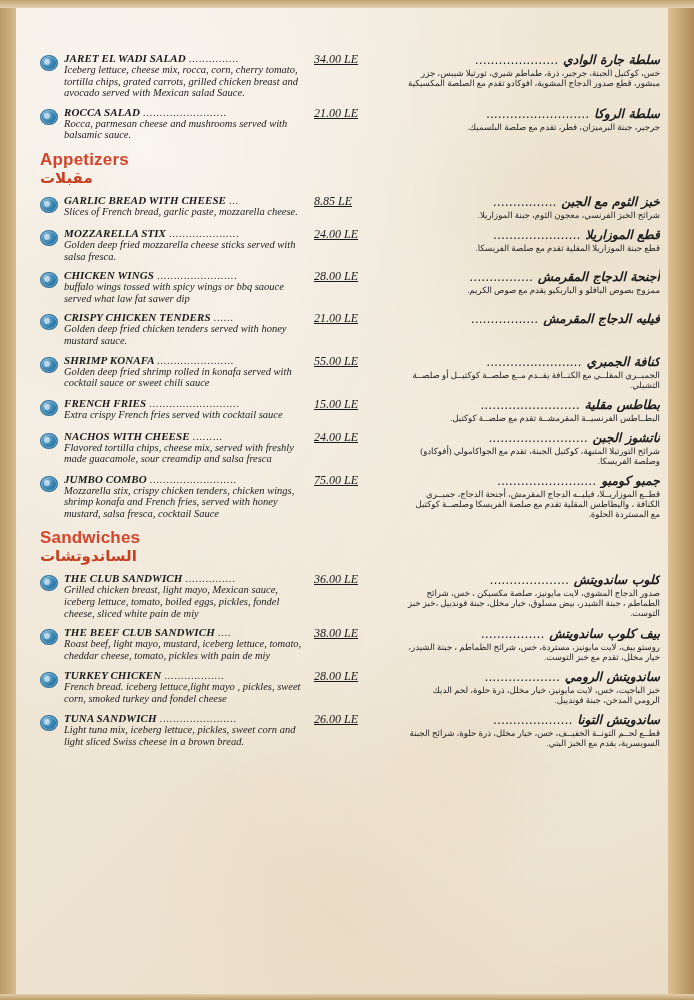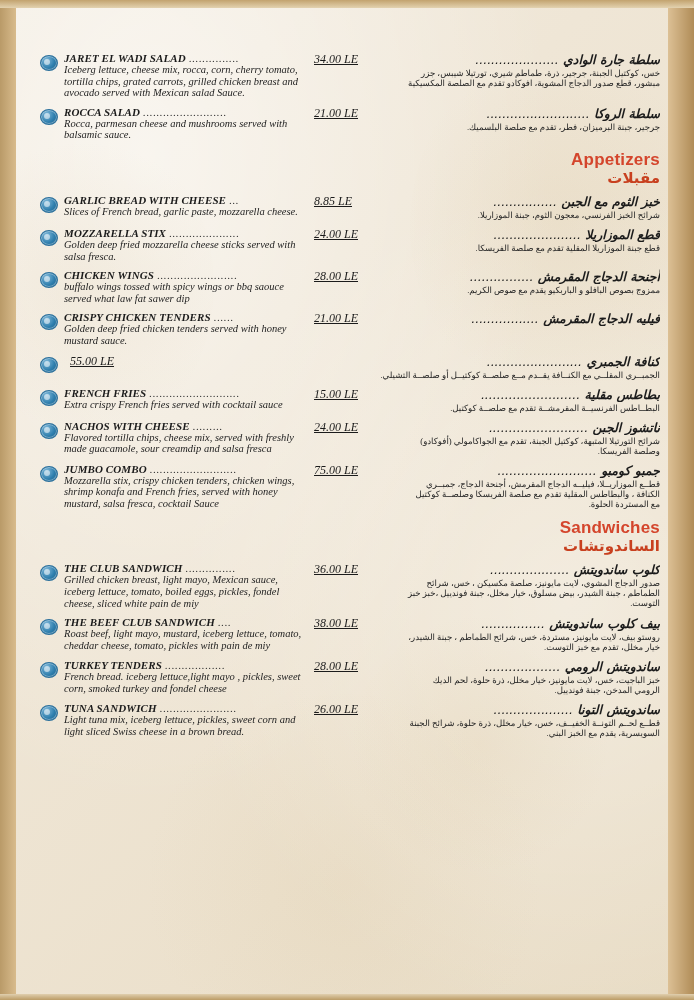--- a/index.html
+++ b/index.html
@@ -69,21 +69,21 @@
     font-family:"DejaVu Sans", sans-serif;
     font-weight:bold;font-size:12.5px;color:#1b1b1b;
     white-space:nowrap;overflow:hidden;font-style:italic;
   }
   .ar-dots{font-weight:normal;letter-spacing:.6px;}
   .ar-desc{
     font-family:Liberation Serif, serif;
     font-size:8.6px;line-height:10px;color:#242424;margin-top:1px;
   }
 
-  .section{margin:9px 0 7px 0;text-align:right;}
+  .section{margin:9px 0 7px 0;text-align:left;}
   .section-en{
     font-family:"Liberation Sans", sans-serif;
     font-weight:bold;font-size:17px;color:#d4452c;letter-spacing:.2px;
   }
   .section-ar{
     font-family:"DejaVu Sans", sans-serif;
     font-weight:bold;font-size:15px;color:#c8401f;margin-top:-1px;
   }
 </style>
 </head>
@@ -171,20 +171,24 @@
         <div class="title"><span>CRISPY CHICKEN TENDERS</span> <span class="dots">......</span></div>
         <div class="desc">Golden deep fried chicken tenders served with honey mustard sauce.</div>
       </div>
       <div class="price">21.00  LE</div>
       <div class="ar">
         <div class="ar-title"><span>فيليه الدجاج المقرمش</span> <span class="ar-dots">.................</span></div>
       </div>
     </div>
     <div class="row">
       <div class="bullet"></div>
+      <div class="en">
+        <div class="title"><span>SHRIMP KONAFA</span> <span class="dots">.......................</span></div>
+        <div class="desc">Golden deep fried shrimp rolled in konafa served with cocktail sauce or sweet chili sauce</div>
+      </div>
       <div class="price">55.00  LE</div>
       <div class="ar">
         <div class="ar-title"><span>كنافة الجمبري</span> <span class="ar-dots">........................</span></div>
         <div class="ar-desc">الجمبــري المقلــي مع الكنــافة يقــدم مــع صلصــة كوكتيــل أو صلصــة التشيلي.</div>
       </div>
     </div>
     <div class="row">
       <div class="bullet"></div>
       <div class="en">
         <div class="title"><span>FRENCH FRIES</span> <span class="dots">...........................</span></div>
@@ -244,21 +248,21 @@
       </div>
       <div class="price">38.00  LE</div>
       <div class="ar">
         <div class="ar-title"><span>بيف كلوب ساندويتش</span> <span class="ar-dots">................</span></div>
         <div class="ar-desc">روستو بيف، لايت مايونيز، مستردة، خس، شرائح الطماطم ، جبنة الشيدر، خيار مخلل، تقدم مع خبز التوست.</div>
       </div>
     </div>
     <div class="row">
       <div class="bullet"></div>
       <div class="en">
-        <div class="title"><span>TURKEY TENDERS</span> <span class="dots">..................</span></div>
+        <div class="title"><span>TURKEY CHICKEN</span> <span class="dots">..................</span></div>
         <div class="desc">French bread. iceberg lettuce,light mayo , pickles, sweet corn, smoked turkey and fondel cheese</div>
       </div>
       <div class="price">28.00  LE</div>
       <div class="ar">
         <div class="ar-title"><span>ساندويتش الرومي</span> <span class="ar-dots">...................</span></div>
         <div class="ar-desc">خبز الباجيت، خس، لايت مايونيز، خيار مخلل، ذرة حلوة، لحم الديك الرومي المدخن، جبنة فوندييل.</div>
       </div>
     </div>
     <div class="row">
       <div class="bullet"></div>

